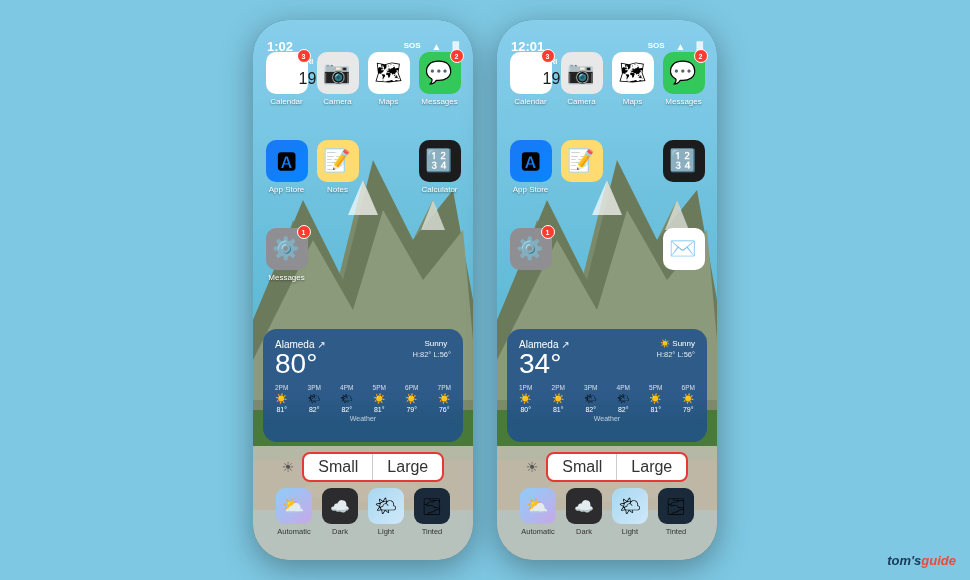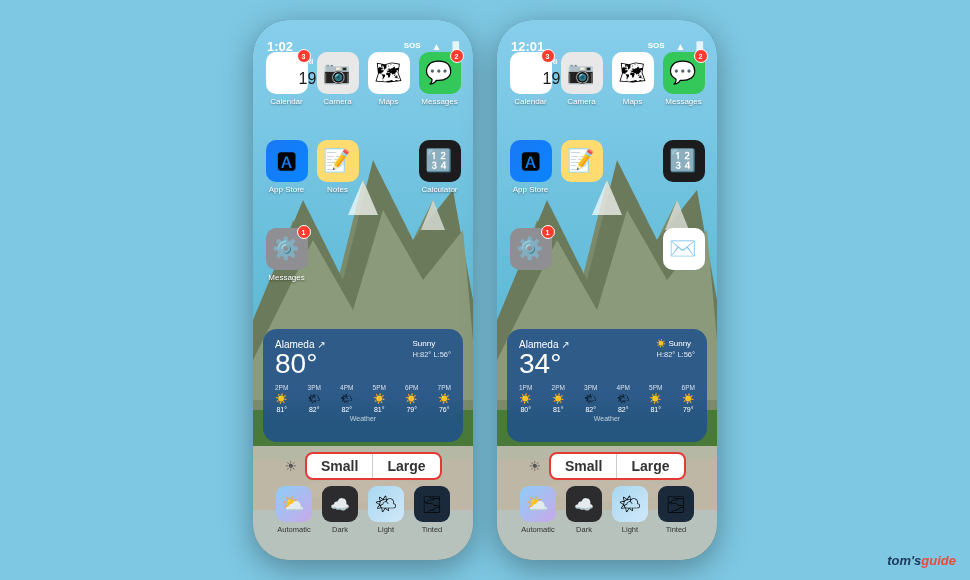--- a/index.html
+++ b/index.html
@@ -167,20 +167,21 @@
     .weather-location {
       font-size: 10px;
       color: white;
       font-weight: 500;
     }
 
     .weather-condition {
       font-size: 8px;
       color: white;
       text-align: right;
+      margin-left: 12px;
     }
 
     .weather-temp {
       font-size: 28px;
       color: white;
       font-weight: 300;
       line-height: 1;
       margin-bottom: 4px;
     }
 
@@ -257,22 +258,22 @@
     .size-buttons {
       display: flex;
       background: white;
       border-radius: 8px;
       overflow: hidden;
       border: 2px solid #e53935;
     }
 
     .size-btn {
       padding: 4px 14px;
-      font-size: 14px;
-      font-weight: 700;
+      font-size: 16px;
+      font-weight: 400;
       color: #333;
       background: transparent;
       border: none;
       cursor: pointer;
     }
 
     .size-btn-separator {
       width: 1px;
       background: #ccc;
     }

